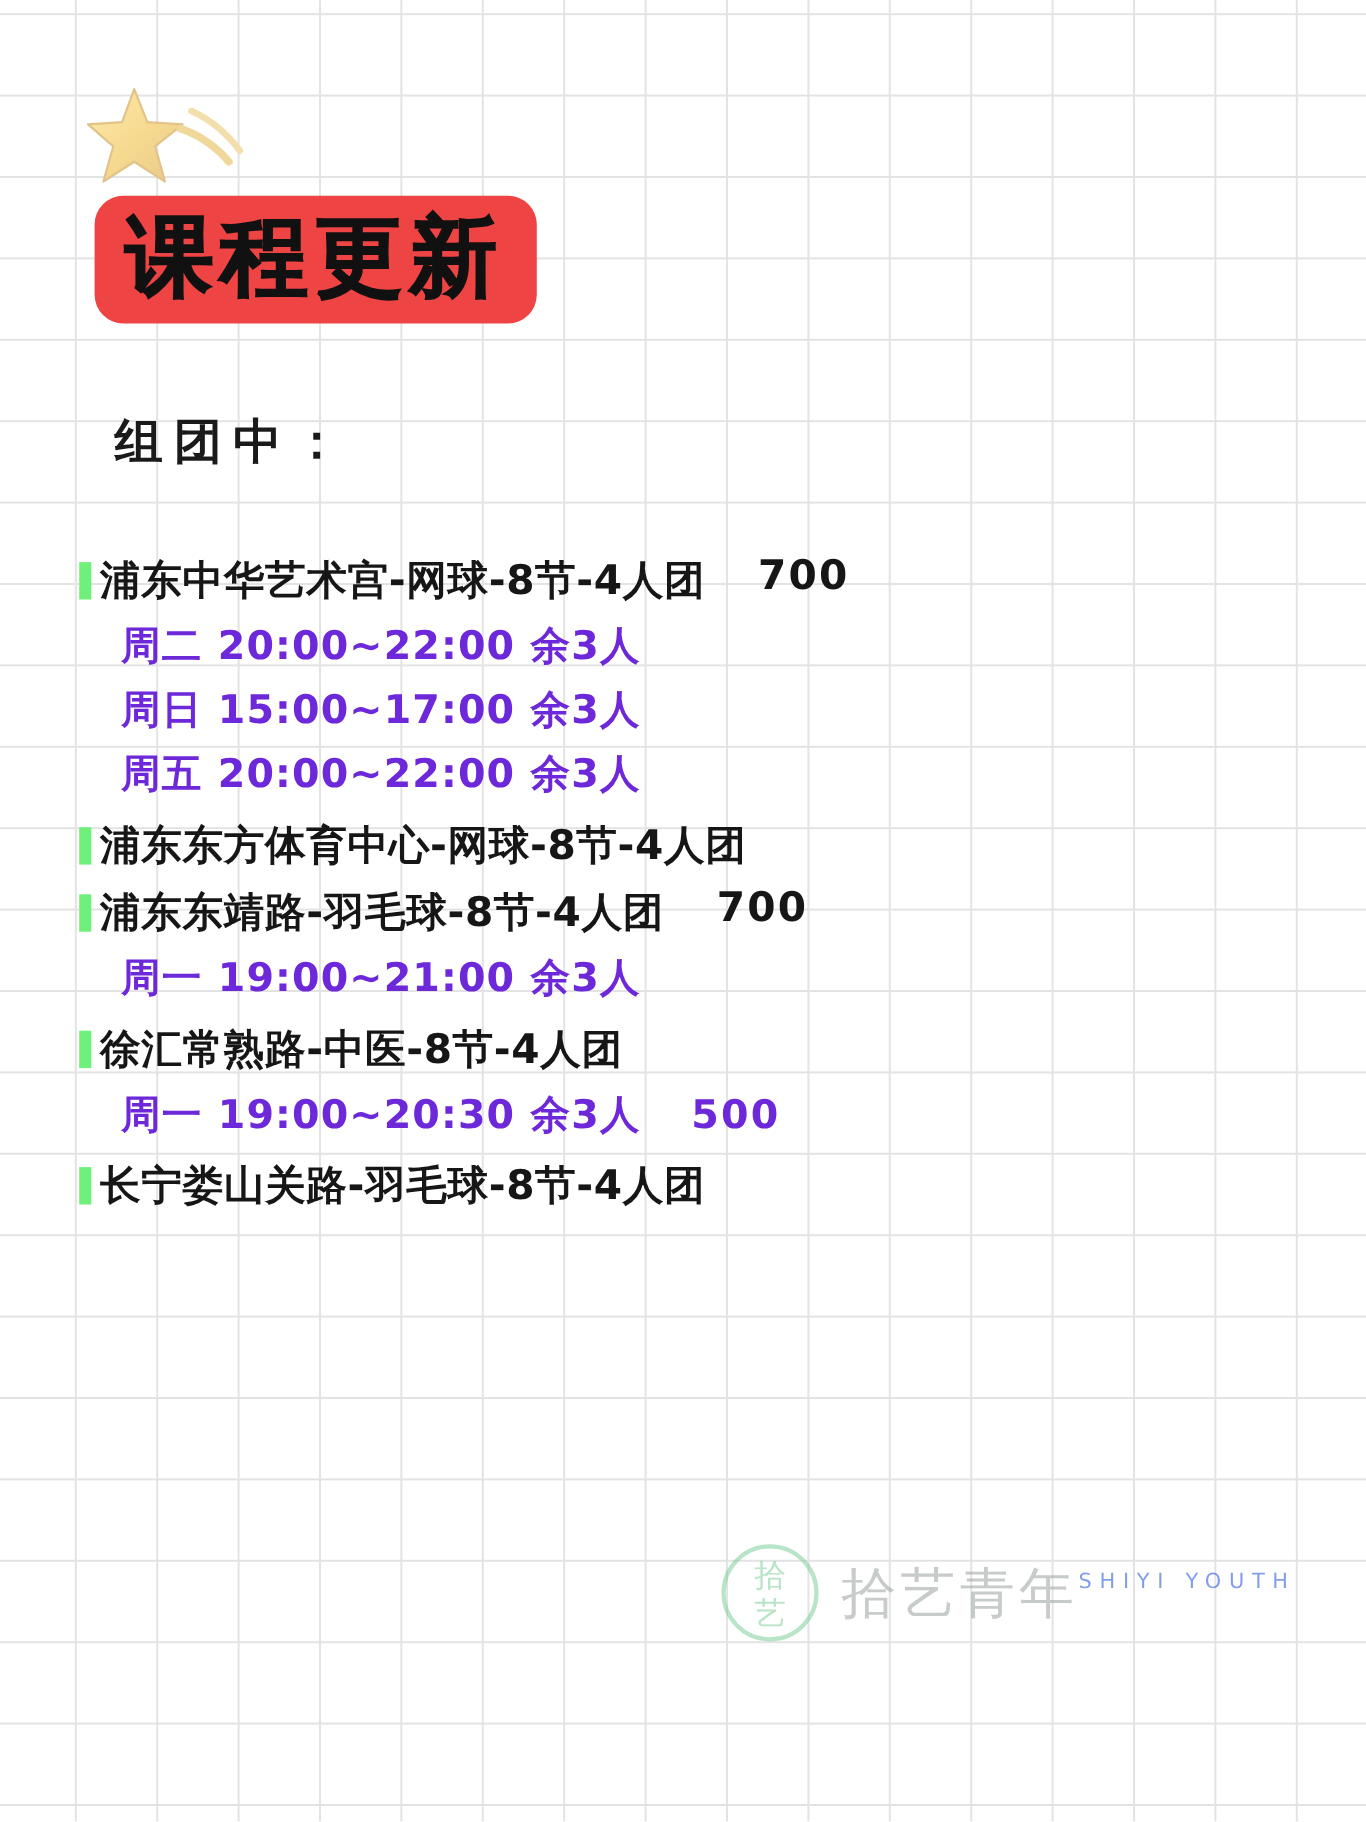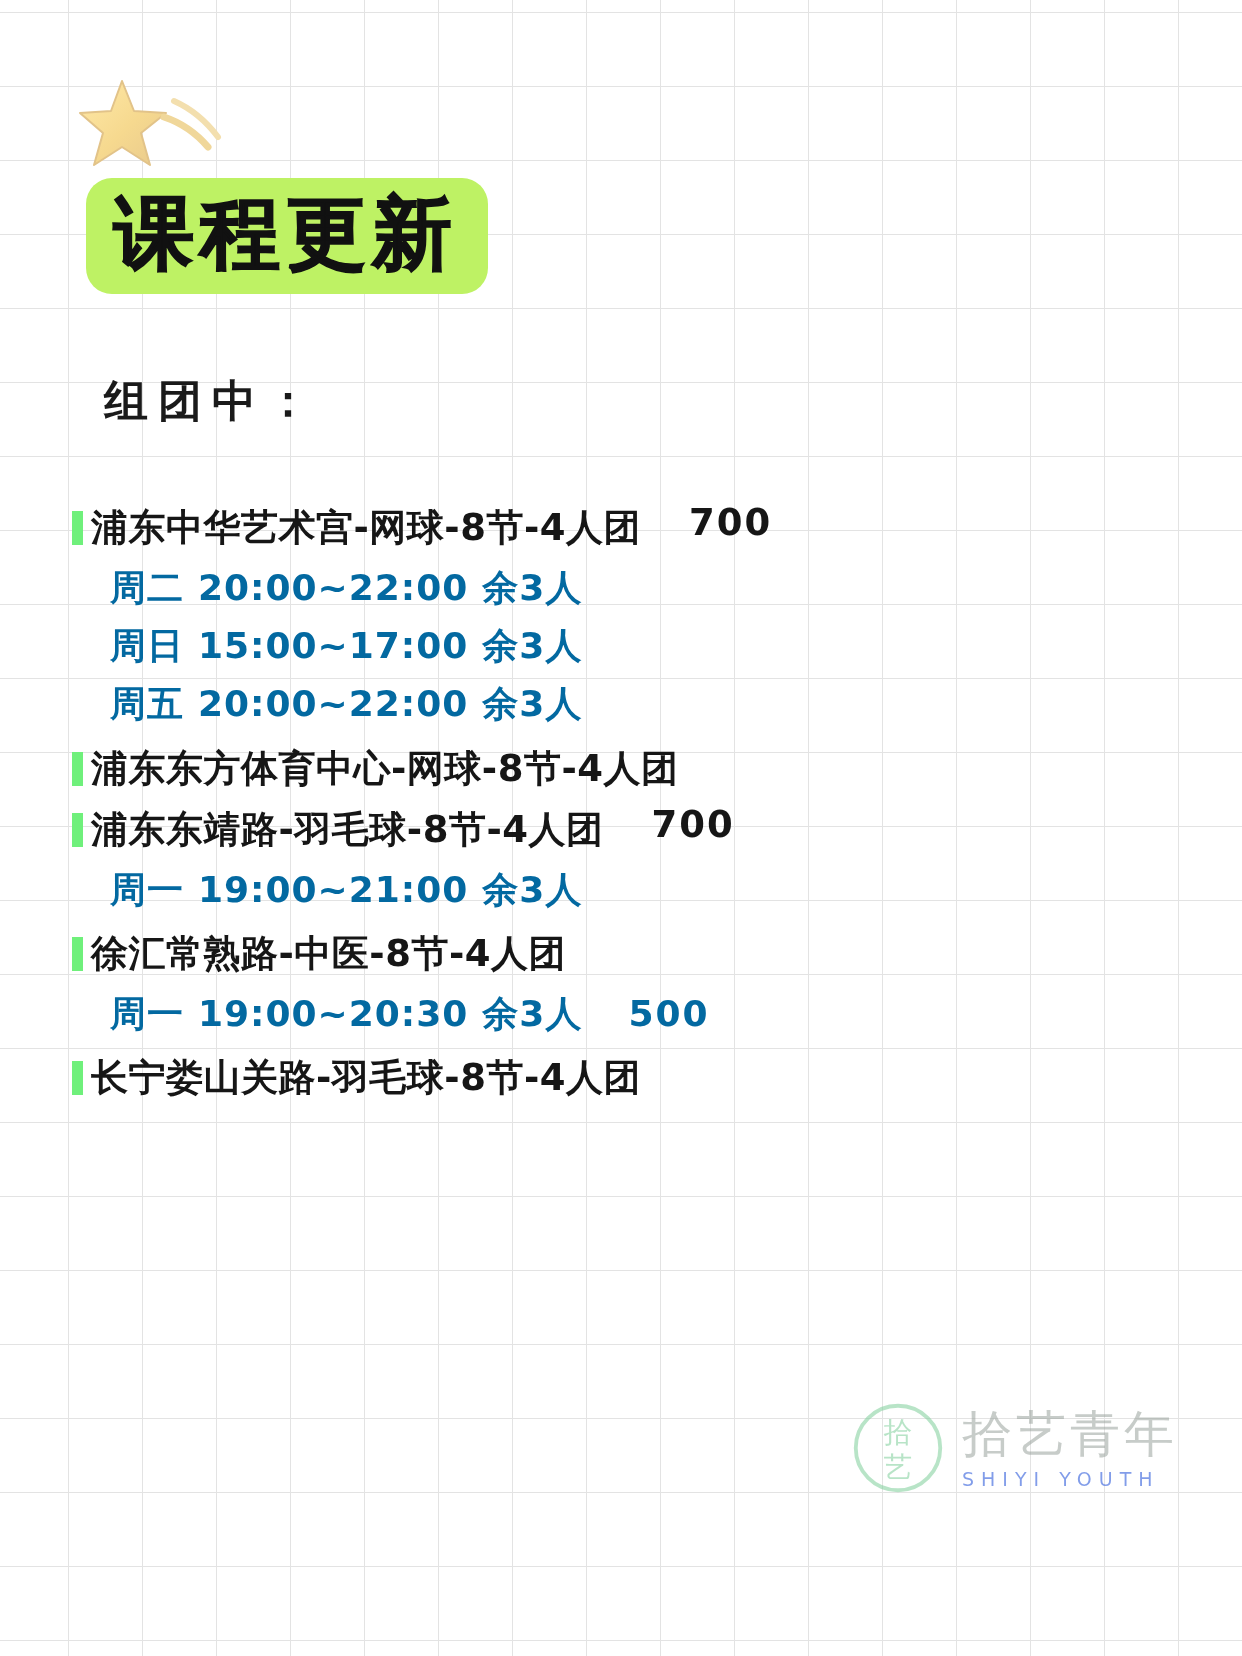--- a/index.html
+++ b/index.html
@@ -42,21 +42,21 @@
 
   
   #title-wrap {
     position: absolute;
     left: 86px;
     top: 178px;
   }
   #title-highlight {
     position: relative;
     display: inline-block;
-    background: #bef264;
+    background: #ef4444;
     border-radius: 26px;
     padding: 16px 30px 20px 28px;
     box-shadow: 0 0 0 0 transparent;
   }
   #title-text {
     font-family: "DejaVu Sans", sans-serif;
     font-size: 80px;
     font-weight: bold;
     color: #111111;
     letter-spacing: 6px;
@@ -115,21 +115,21 @@
     margin-left: 48px;
     font-size: 37px;
     font-weight: bold;
     color: #161616;
     letter-spacing: 2px;
   }
   .session-row {
     padding-left: 38px;
     font-size: 36px;
     font-weight: bold;
-    color: #0369a1;
+    color: #6d28d9;
     letter-spacing: 1px;
     line-height: 1.62;
     white-space: nowrap;
   }
   .session-row .sep {
     display: inline-block;
     width: 14px;
   }
   .session-price {
     display: inline-block;
@@ -146,21 +146,21 @@
     align-items: center;
     opacity: 0.55;
   }
   #wm-logo {
     width: 96px;
     height: 96px;
     margin-right: 16px;
   }
   #wm-text {
     display: flex;
-    flex-direction: column;
+    flex-direction: row;
     justify-content: center;
   }
   #wm-cn {
     font-size: 50px;
     color: #9aa39d;
     letter-spacing: 4px;
     font-weight: normal;
     line-height: 1.1;
   }
   #wm-en {

